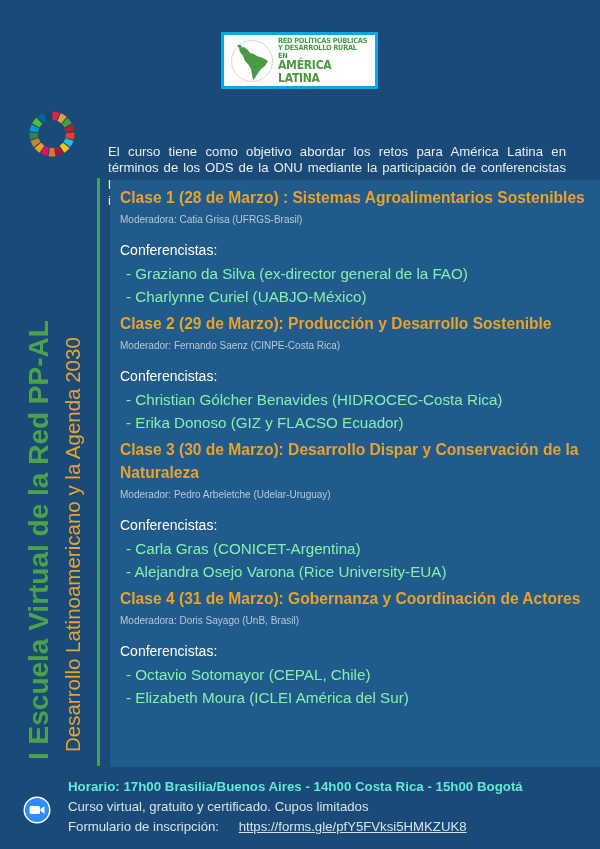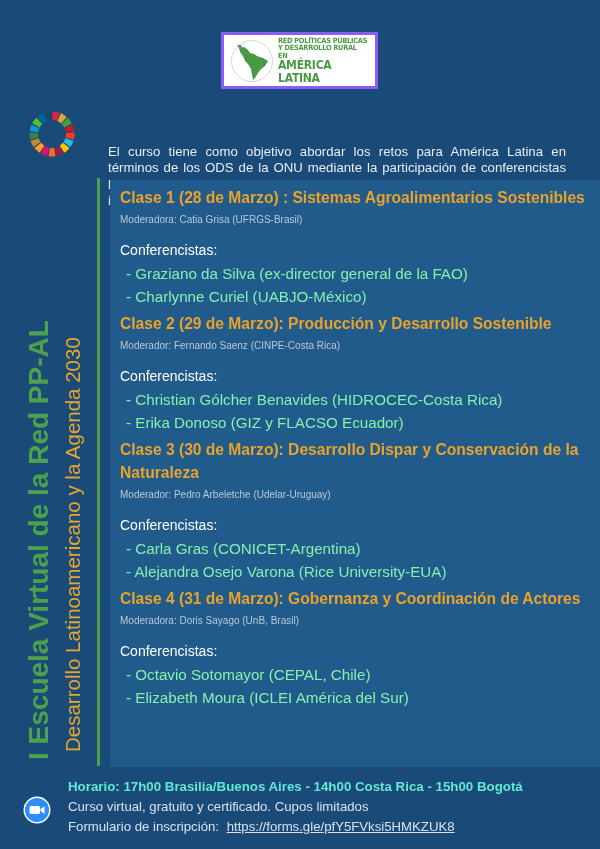--- a/index.html
+++ b/index.html
@@ -4,21 +4,21 @@
 <style>
   html, body { margin: 0; padding: 0; }
   body {
     width: 600px; height: 849px; overflow: hidden;
     background: #1a4a78;
     font-family: "Liberation Sans", "DejaVu Sans", sans-serif;
     position: relative;
   }
   .logo-box {
     position: absolute; left: 221px; top: 32px; width: 157px; height: 57px;
-    box-sizing: border-box; background: #ffffff; border: 3px solid #8b5cf6;
+    box-sizing: border-box; background: #ffffff; border: 3px solid #0ea5e9;
     display: flex; align-items: center;
   }
   .logo-globe {
     width: 44px; height: 44px; margin-left: 6px; flex: 0 0 auto;
   }
   .logo-text {
     margin-left: 4px; color: #4a9a45; font-weight: bold;
     font-family: "DejaVu Sans", sans-serif; letter-spacing: -0.3px;
     line-height: 1.05;
   }
@@ -59,21 +59,21 @@
   }
   .moderator { color: #b9c8d6; font-size: 10px; line-height: 21px; }
   .conf-label { color: #ffffff; font-size: 14px; line-height: 23px; margin-top: 9px; }
   .speaker { color: #86efac; font-size: 15.2px; line-height: 23px; padding-left: 6px; white-space: nowrap; }
 
   .zoom-icon { position: absolute; left: 23px; top: 796px; width: 28px; height: 28px; }
 
   .footer { position: absolute; left: 68px; top: 777px; }
   .schedule { color: #5eead4; font-weight: bold; font-size: 13.3px; line-height: 20px; white-space: nowrap; }
   .footer-line { color: #d8e2ec; font-size: 13.2px; line-height: 20px; white-space: nowrap; }
-  .footer-link { color: #d8e2ec; text-decoration: underline; margin-left: 4px; }
+  .footer-link { color: #d8e2ec; text-decoration: underline; margin-left: 16px; }
 </style>
 </head>
 <body>
 
 <div class="logo-box">
   <svg class="logo-globe" viewBox="0 0 44 44">
     <circle cx="22" cy="22" r="20.5" fill="#ffffff" stroke="#d6d6d6" stroke-width="1"></circle>
     <path d="M9 9 L14 8 L18 11 L20 14 L24 15 L27 17 L33 19 L38 22 L35 27 L31 30 L28 34 L25 39 L23 41 L22 36 L21 30 L18 25 L15 22 L13 17 L10 13 Z" fill="#4a9a45"></path>
     <path d="M7 6 L11 6 L12 9 L9 9 Z" fill="#4a9a45"></path>
   </svg>

